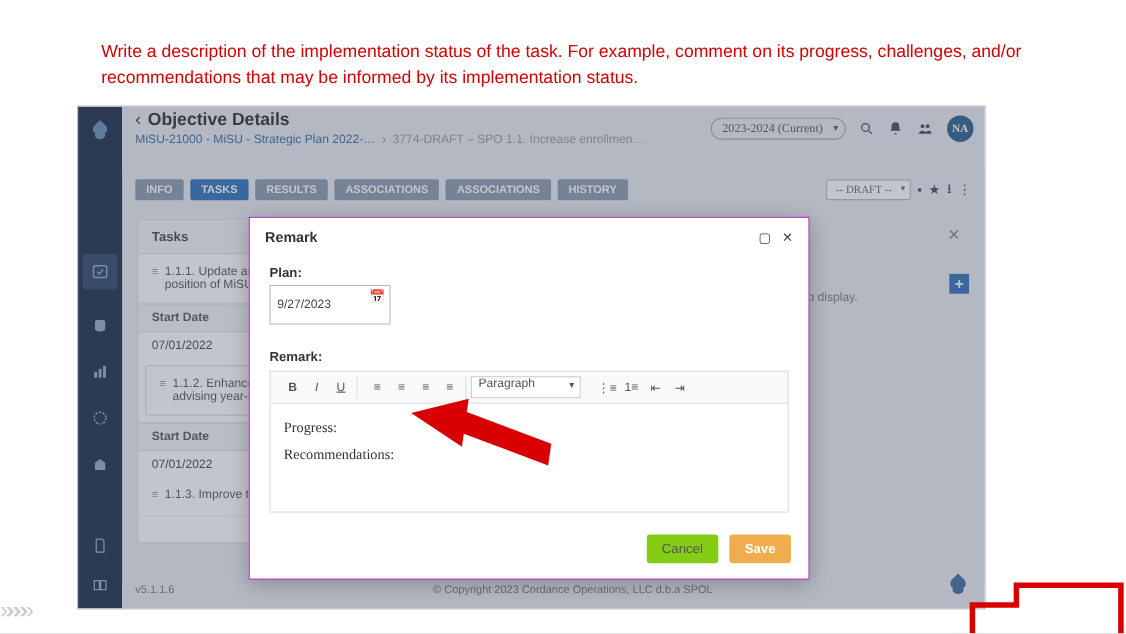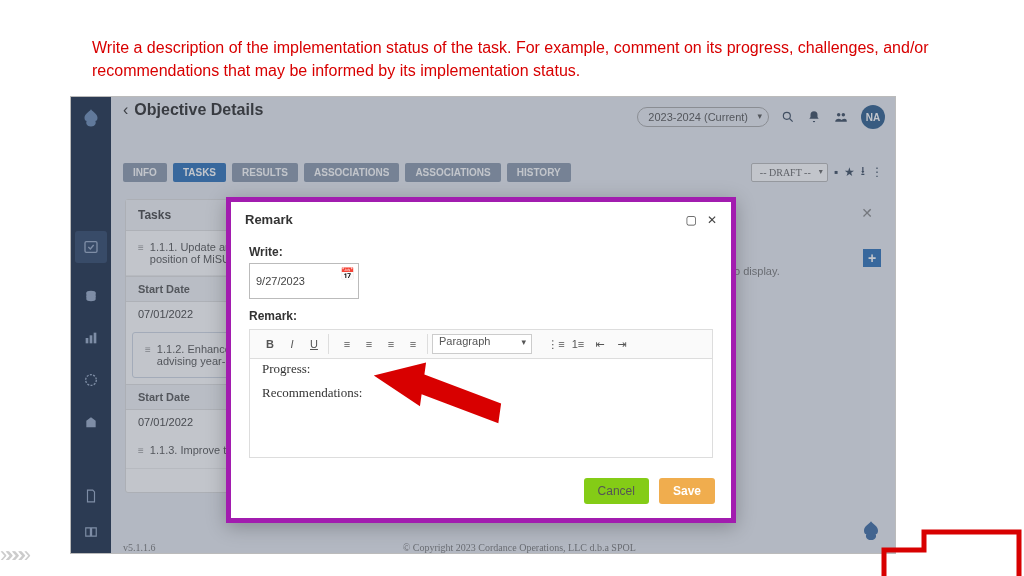--- a/index.html
+++ b/index.html
@@ -8,21 +8,21 @@
   .app-frame { position: absolute; top: 96px; left: 70px; width: 826px; height: 458px; background: #e9ecf2; border: 1px solid #bbb; overflow: hidden; }
   .sidebar { position: absolute; left: 0; top: 0; width: 40px; height: 100%; background: #1a2c47; display: flex; flex-direction: column; align-items: center; gap: 24px; padding-top: 10px; }
   .sidebar-logo { width: 26px; height: 26px; color: #6a8bb5; }
   .sidebar-icon { width: 18px; height: 18px; color: #97aac6; display: flex; align-items: center; justify-content: center; }
   .sidebar-icon.active { background: #2c4468; padding: 8px; border-radius: 3px; width: 32px; height: 32px; }
   .main { position: absolute; left: 40px; top: 0; right: 0; bottom: 0; display: flex; flex-direction: column; }
   .topbar { height: 58px; background: #e9ecf2; display: flex; align-items: center; padding: 4px 12px 0; position: relative; flex-direction: column; align-items: flex-start; }
   .title-row { display: flex; align-items: center; gap: 6px; width: 100%; }
   .back-chevron { font-size: 16px; color: #333; cursor: pointer; }
   .page-title { font-size: 16px; font-weight: 700; color: #2c2c2c; }
-  .top-actions { position: absolute; right: 10px; top: 8px; display: flex; align-items: center; gap: 12px; }
+  .top-actions { position: absolute; right: 10px; top: 8px; display: flex; align-items: center; gap: 12px; font-family: Liberation Serif, serif; }
   .year-select { font-size: 11px; background: #e9ecf2; border: 1px solid #aaa; border-radius: 12px; padding: 3px 20px 3px 10px; color: #555; position: relative; }
   .year-select::after { content: "▾"; position: absolute; right: 6px; font-size: 9px; }
   .top-icon { color: #3a4a5f; font-size: 14px; cursor: pointer; }
   .avatar-badge { width: 24px; height: 24px; border-radius: 50%; background: #2c5d8c; color: #fff; font-size: 10px; font-weight: 700; display: flex; align-items: center; justify-content: center; }
   .crumbs { font-size: 11px; color: #3b6aa3; margin-top: 2px; display: flex; gap: 6px; }
   .crumbs .sep { color: #888; }
   .crumbs .inactive { color: #999; }
   .tab-row { height: 30px; display: flex; align-items: center; padding: 0 12px; gap: 6px; margin-top: 2px; }
   .tab { font-size: 10px; font-weight: 600; color: #fff; background: #8a99ac; padding: 4px 10px; border-radius: 2px; cursor: pointer; }
   .tab.active { background: #2b71b8; }
@@ -37,43 +37,43 @@
   .task-title { display: flex; align-items: flex-start; gap: 6px; }
   .drag { color: #999; font-size: 10px; line-height: 1.4; }
   .meta-row { background: #f1f3f6; padding: 6px 12px; font-size: 11px; font-weight: 700; color: #555; border-top: 1px solid #e0e0e0; border-bottom: 1px solid #e0e0e0; }
   .meta-val { padding: 6px 12px; font-size: 11px; color: #444; }
   .badge-row { display: flex; justify-content: flex-end; gap: 10px; padding: 4px 12px 8px; font-size: 10px; color: #666; }
   .right-side { position: absolute; left: 540px; top: 24px; font-size: 11px; color: #666; }
   .assign-link { color: #3b6aa3; text-decoration: underline; cursor: pointer; }
   .close-x { position: absolute; right: 22px; top: 18px; color: #888; font-size: 14px; cursor: pointer; }
   .plus-box { position: absolute; right: 14px; top: 62px; width: 18px; height: 18px; background: #2b71b8; color: #fff; font-size: 14px; font-weight: 700; display: flex; align-items: center; justify-content: center; cursor: pointer; }
   .nodisplay { position: absolute; left: 620px; top: 78px; font-size: 11px; color: #777; }
-  .footer { position: absolute; bottom: 0; left: 40px; right: 0; height: 22px; background: #e9ecf2; display: flex; align-items: flex-end; font-size: 10px; color: #777; padding: 0 12px; font-family: Liberation Serif, serif; }
+  .footer { position: absolute; bottom: 0; left: 40px; right: 0; height: 22px; background: #e9ecf2; display: flex; align-items: flex-start; font-size: 10px; color: #777; padding: 0 12px; }
   .footer .copy { margin: 0 auto; }
   .footer-logo { position: absolute; right: 10px; bottom: 6px; width: 28px; height: 28px; color: #3b6aa3; }
   .sidebar-bottom { margin-top: auto; margin-bottom: 12px; display: flex; flex-direction: column; gap: 18px; align-items: center; }
   
   .dim { position: absolute; inset: 0; background: rgba(80,90,105,0.35); }
   
-  .modal { position: absolute; left: 155px; top: 100px; width: 510px; background: #fff; border: 5px solid #a21caf; box-shadow: 0 4px 18px rgba(0,0,0,0.25); z-index: 50; }
+  .modal { position: absolute; left: 155px; top: 100px; width: 510px; background: #fff; border: 1px solid #a21caf; box-shadow: 0 4px 18px rgba(0,0,0,0.25); z-index: 50; }
   .modal-head { display: flex; align-items: center; justify-content: space-between; padding: 10px 14px; }
   .modal-title { font-size: 13px; font-weight: 700; color: #333; }
   .modal-head-icons { display: flex; gap: 10px; font-size: 12px; color: #444; }
   .modal-body { padding: 4px 18px 10px; }
   .form-label { font-size: 12px; font-weight: 700; color: #333; margin-top: 4px; margin-bottom: 4px; }
   .date-input { width: 110px; height: 36px; border: 1px solid #bbb; font-size: 11px; padding: 0 22px 0 6px; color: #444; position: relative; background: #fff; }
   .date-wrap { position: relative; width: 110px; }
   .date-wrap .cal { position: absolute; right: 4px; top: 4px; font-size: 12px; color: #666; }
   .toolbar { display: flex; align-items: center; gap: 4px; border: 1px solid #ddd; border-bottom: none; padding: 4px 6px; margin-top: 6px; background: #fafafa; }
   .tb-group { display: flex; gap: 2px; padding: 0 4px; border-right: 1px solid #ddd; }
   .tb-group:last-child { border-right: none; }
   .tb-btn { width: 20px; height: 20px; font-size: 11px; color: #555; display: flex; align-items: center; justify-content: center; cursor: pointer; border-radius: 2px; }
   .tb-select { font-size: 11px; height: 20px; border: 1px solid #ccc; padding: 0 22px 2px 6px; color: #555; background: #fff; position: relative; min-width: 100px; }
   .tb-select::after { content: "▾"; position: absolute; right: 5px; top: 2px; font-size: 9px; }
-  .editor { border: 1px solid #ddd; min-height: 100px; padding: 2px 12px; font-family: Georgia, serif; font-size: 13px; color: #333; }
+  .editor { border: 1px solid #ddd; min-height: 100px; padding: 14px 12px; font-family: Georgia, serif; font-size: 13px; color: #333; }
   .editor p { margin-bottom: 8px; }
   .modal-foot { display: flex; justify-content: flex-end; gap: 10px; padding: 10px 16px 14px; }
   .btn { font-size: 12px; padding: 6px 14px; border-radius: 3px; cursor: pointer; border: none; }
   .btn-cancel { background: #84cc16; color: #555; }
   .btn-save { background: #f0ad4e; color: #fff; font-weight: 600; }
   
   .arrow { position: absolute; left: 300px; top: 258px; z-index: 60; pointer-events: none; }
   
   .red-corner { position: absolute; right: 0; bottom: 0; width: 160px; height: 56px; z-index: 70; }
   
@@ -136,20 +136,25 @@
           </svg>
       </div>
     </div>
   </div>
 
   <div class="main">
     <div class="topbar">
       <div class="title-row">
         <span class="back-chevron">‹</span>
         <span class="page-title">Objective Details</span>
+      </div>
+      <div class="crumbs">
+        <span>MiSU-21000 - MiSU - Strategic Plan 2022-…</span>
+        <span class="sep">›</span>
+        <span class="inactive">3774-DRAFT – SPO 1.1. Increase enrollmen…</span>
       </div>
       <div class="top-actions">
         <div class="year-select">2023-2024 (Current)</div>
         <span class="top-icon">
           <svg width="14" height="14" viewBox="0 0 24 24" fill="none" stroke="currentColor" stroke-width="2">
               <circle cx="10" cy="10" r="6"></circle>
               <path d="M20 20l-5-5"></path>
             </svg>
         </span>
         <span class="top-icon">
@@ -239,26 +244,26 @@
 
   <div class="modal">
     <div class="modal-head">
       <span class="modal-title">Remark</span>
       <div class="modal-head-icons">
         <span>▢</span>
         <span>✕</span>
       </div>
     </div>
     <div class="modal-body">
-      <div class="form-label">Write:</div>
+      <div class="form-label">Plan:</div>
       <div class="date-wrap">
         <input class="date-input" value="9/27/2023" style="">
         <span class="cal">📅</span>
       </div>
-      <div class="form-label" style="margin-top:10px">Remark:</div>
+      <div class="form-label" style="margin-top:22px">Remark:</div>
       <div class="toolbar">
         <div class="tb-group">
           <span class="tb-btn">
               <b>B</b>
             </span>
           <span class="tb-btn">
               <i>I</i>
             </span>
           <span class="tb-btn">
               <u>U</u>

